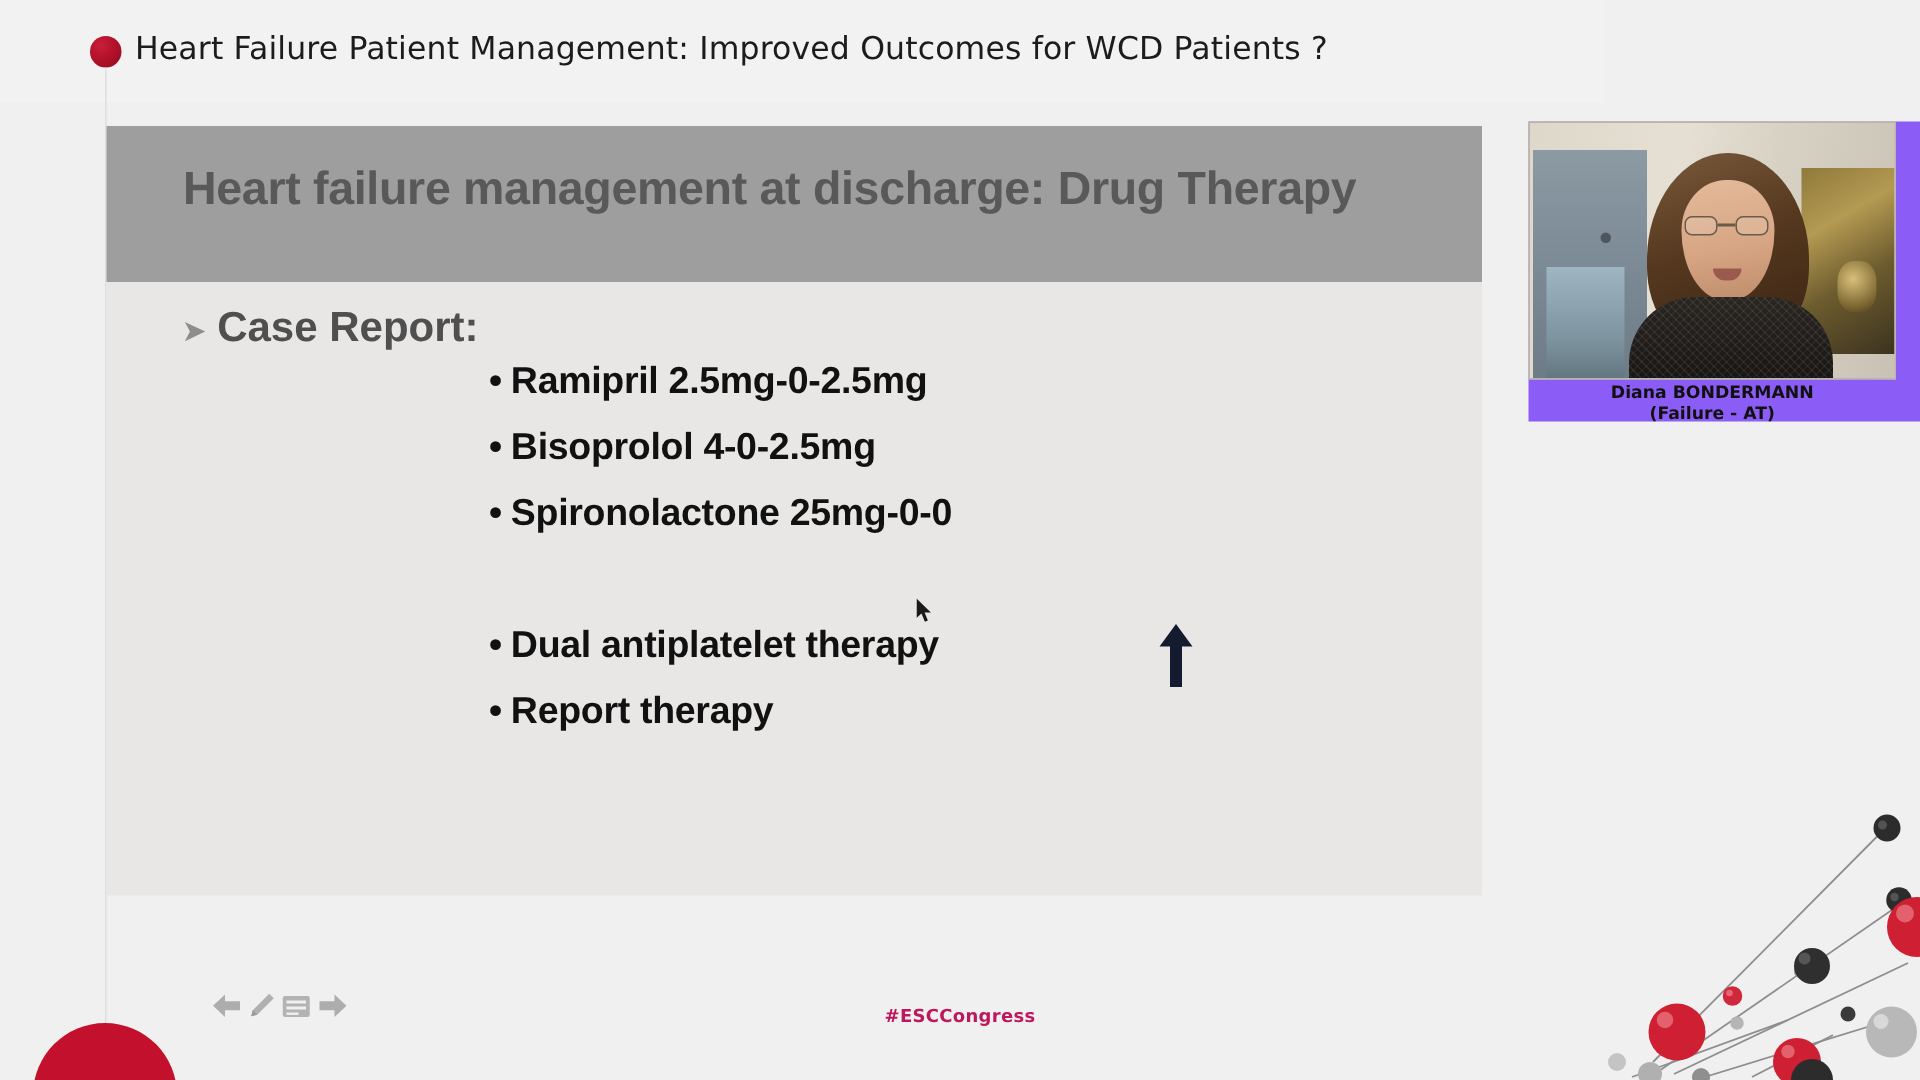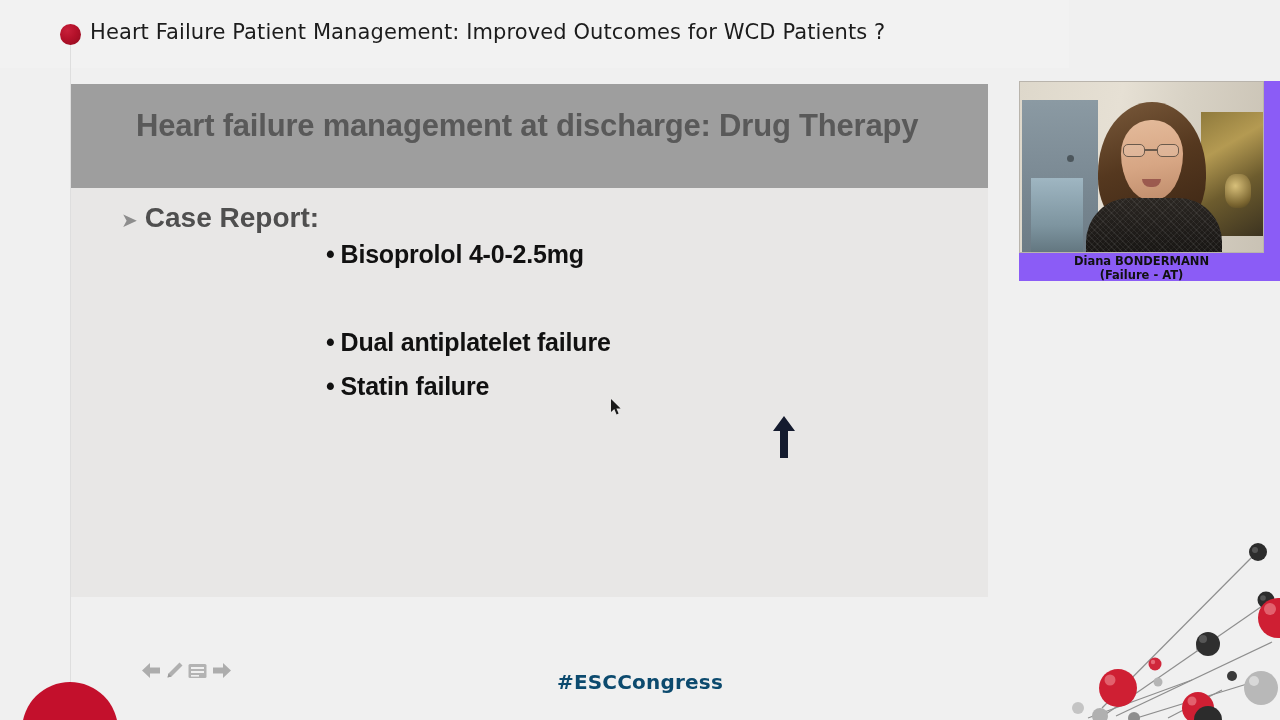--- a/index.html
+++ b/index.html
@@ -62,21 +62,20 @@
   #slide-title {
     position: absolute;
     left: 51px; top: 21px;
     width: 790px;
     font-size: 31px;
     font-weight: bold;
     line-height: 42px;
     color: #595959;
     font-family: "Liberation Sans", sans-serif;
     letter-spacing: -.2px;
-    margin-left: 14px;
   }
 
   #slide-body {
     position: absolute;
     left: 0; top: 104px;
     width: 917px; height: 409px;
   }
 
   .lead-row {
     position: absolute;
@@ -240,23 +239,23 @@
     color: #111;
     font-family: "DejaVu Sans", sans-serif;
   }
 
   
   #hashtag {
     position: absolute;
     left: 0; top: 670px;
     width: 1280px;
     text-align: center;
-    font-size: 20px;
+    font-size: 12px;
     font-weight: bold;
-    color: #0c4a6e;
+    color: #be185d;
     font-family: "DejaVu Sans", sans-serif;
     letter-spacing: .2px;
   }
   #corner-circle {
     position: absolute;
     left: 22px; top: 682px;
     width: 96px; height: 96px;
     border-radius: 50%;
     background: #c3102c;
   }
@@ -293,27 +292,33 @@
 
     <div id="slide-body">
 
       <div class="lead-row">
         <span class="lead-chevron">➤</span>
         <span class="lead-text">Case Report:</span>
       </div>
 
       <ul class="bullet-list">
         <li class="bullet-item">
+          <span class="bullet-dot">•</span><span>Ramipril 2.5mg-0-2.5mg</span>
+        </li>
+        <li class="bullet-item">
           <span class="bullet-dot">•</span><span>Bisoprolol 4-0-2.5mg</span>
         </li>
+        <li class="bullet-item">
+          <span class="bullet-dot">•</span><span>Spironolactone 25mg-0-0</span>
+        </li>
         <li class="bullet-item spacer-before">
-          <span class="bullet-dot">•</span><span>Dual antiplatelet failure</span>
+          <span class="bullet-dot">•</span><span>Dual antiplatelet therapy</span>
         </li>
         <li class="bullet-item">
-          <span class="bullet-dot">•</span><span>Statin failure</span>
+          <span class="bullet-dot">•</span><span>Report therapy</span>
         </li>
       </ul>
 
       <svg id="up-arrow" viewBox="0 0 24 42">
         <polygon points="12,0 23,15 16,15 16,42 8,42 8,15 1,15" fill="#141b2e"></polygon>
       </svg>
 
     </div>
 
     <div id="slide-tools">

